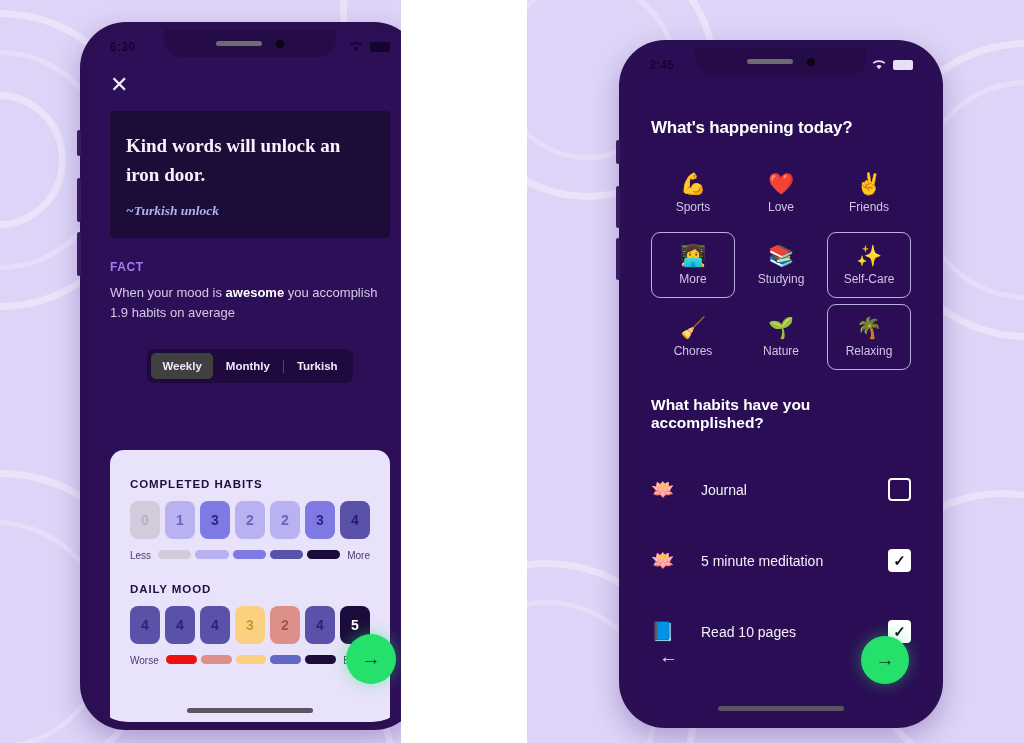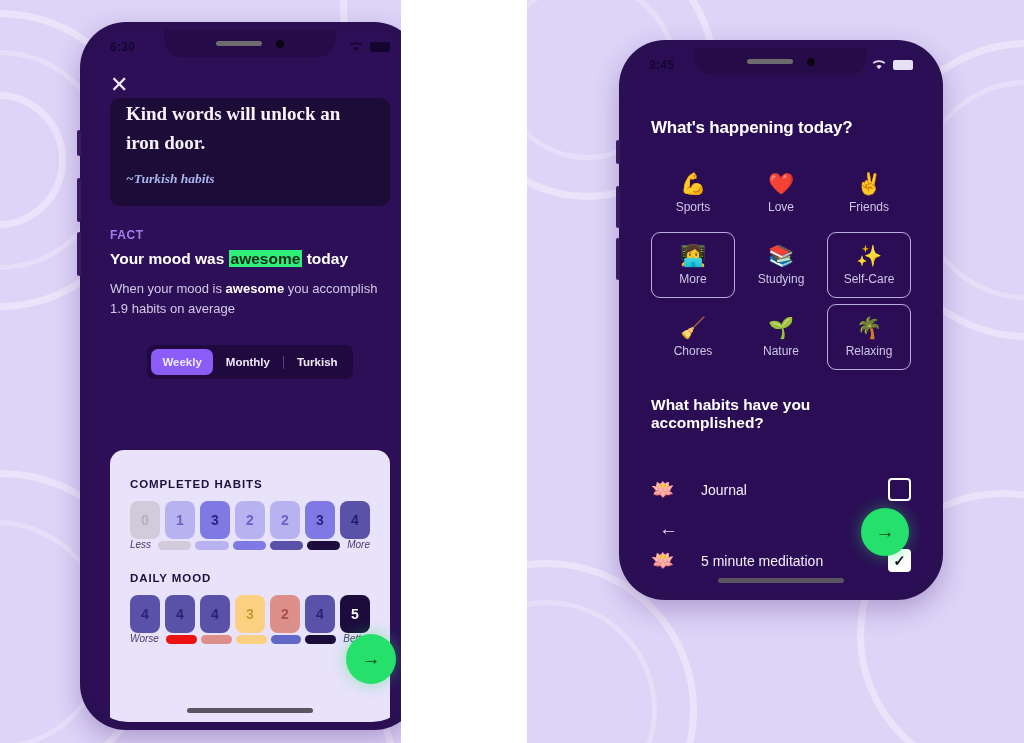--- a/index.html
+++ b/index.html
@@ -30,21 +30,21 @@
 
   
   .phone {
     position: absolute;
     background: #2a0f52;
     border-radius: 46px;
     box-shadow: 0 10px 26px rgba(70,30,120,0.30);
     padding: 8px;
   }
   .phone.left  { left: 80px;  top: 22px; width: 340px; height: 708px; }
-  .phone.right { left: 619px; top: 40px; width: 324px; height: 560px; }
+  .phone.right { left: 619px; top: 40px; width: 324px; height: 688px; }
 
   .screen {
     position: relative; width: 100%; height: 100%;
     background: #2d0f57; border-radius: 40px; overflow: hidden;
   }
   .screen.r { background: #2b0d55; }
 
   
   .sidebtn { position: absolute; left: -3px; width: 4px; border-radius: 2px;
              background: #3a1a63; }
@@ -73,22 +73,22 @@
     width: 126px; height: 5px; border-radius: 3px; background: #5a5560;
   }
 
   
   .lcontent { position: absolute; inset: 0; padding: 44px 22px 0 22px; }
   .close-x {
     width: 24px; height: 24px; color: #f2eefb; font-size: 22px; line-height: 22px;
     font-weight: 300; cursor: pointer;
   }
   .quote-card {
-    margin-top: 0; background: #1d0b38; border-radius: 10px;
-    padding: 1px 16px 19px 16px;
+    margin-top: 13px; background: #1d0b38; border-radius: 4px;
+    padding: 20px 16px 19px 16px;
   }
   .quote-text {
     font-family: "Liberation Serif", serif; font-weight: bold;
     font-size: 19px; line-height: 29px; color: #f6f3fc;
   }
   .quote-author {
     margin-top: 14px; font-family: "Liberation Serif", serif;
     font-style: italic; font-weight: bold; font-size: 13.5px; color: #a9b6ec;
   }
   .fact-label {
@@ -107,40 +107,40 @@
 
   .seg-wrap { margin-top: 26px; display: flex; justify-content: center; }
   .segmented {
     display: flex; align-items: center; background: #20093f;
     border-radius: 7px; padding: 4px; gap: 2px;
   }
   .seg {
     font-size: 11.5px; font-weight: bold; color: #efeaf9;
     padding: 7px 11px; border-radius: 5px; cursor: pointer;
   }
-  .seg.active { background: #8b5cf6; border-radius: 7px; }
+  .seg.active { background: #404040; }
   .seg-div { width: 1px; height: 13px; background: #54408a; }
 
   
   .stats-card {
     position: absolute; left: 22px; right: 22px; top: 420px; bottom: 0;
     background: #e9e2fb; border-top-left-radius: 14px; border-top-right-radius: 14px;
     padding: 28px 20px 0 20px;
   }
   .stats-title {
     font-size: 11.5px; font-weight: bold; letter-spacing: .9px; color: #1e0f3c;
   }
   .cells { display: flex; gap: 5px; margin-top: 11px; }
   .cell {
     flex: 1; height: 38px; border-radius: 8px;
     display: flex; align-items: center; justify-content: center;
     font-size: 14px; font-weight: bold;
   }
   .scale-row {
-    display: flex; align-items: flex-end; gap: 7px;  font-style: italic;
+    display: flex; align-items: flex-start; gap: 7px; margin-top: 11px;
   }
   .scale-lbl { font-size: 10px; color: #4a3a6b; }
   .scale-bars { flex: 1; display: flex; gap: 4px; }
   .sbar { flex: 1; height: 9px; border-radius: 5px; }
 
   
   .fab {
     position: absolute; border-radius: 50%;
     background: #25e06a; display: flex; align-items: center; justify-content: center;
     color: #08361a; font-size: 19px; cursor: pointer;
@@ -227,27 +227,24 @@
         <div class="notch">
           <span class="speaker"></span>
           <span class="camera"></span>
         </div>
 
         <div class="lcontent">
           <div class="close-x">✕</div>
 
           <div class="quote-card">
             <div class="quote-text">Kind words will unlock an iron door.</div>
-            <div class="quote-author">~Turkish habits</div>
+            <div class="quote-author">~Turkish unlock</div>
           </div>
 
           <div class="fact-label">FACT</div>
-          <div class="fact-head">
-            <span>Your mood was </span><span class="hl">awesome</span><span> today</span>
-          </div>
           <div class="fact-sub">
             <span>When your mood is </span><b>awesome</b><span> you accomplish 1.9 habits on average</span>
           </div>
 
           <div class="seg-wrap">
             <div class="segmented" id="period-tabs">
                 <span class="seg active">Weekly</span>
                 <span class="seg">Monthly</span>
                 <span class="seg-div"></span>
                 <span class="seg">Turkish</span>

